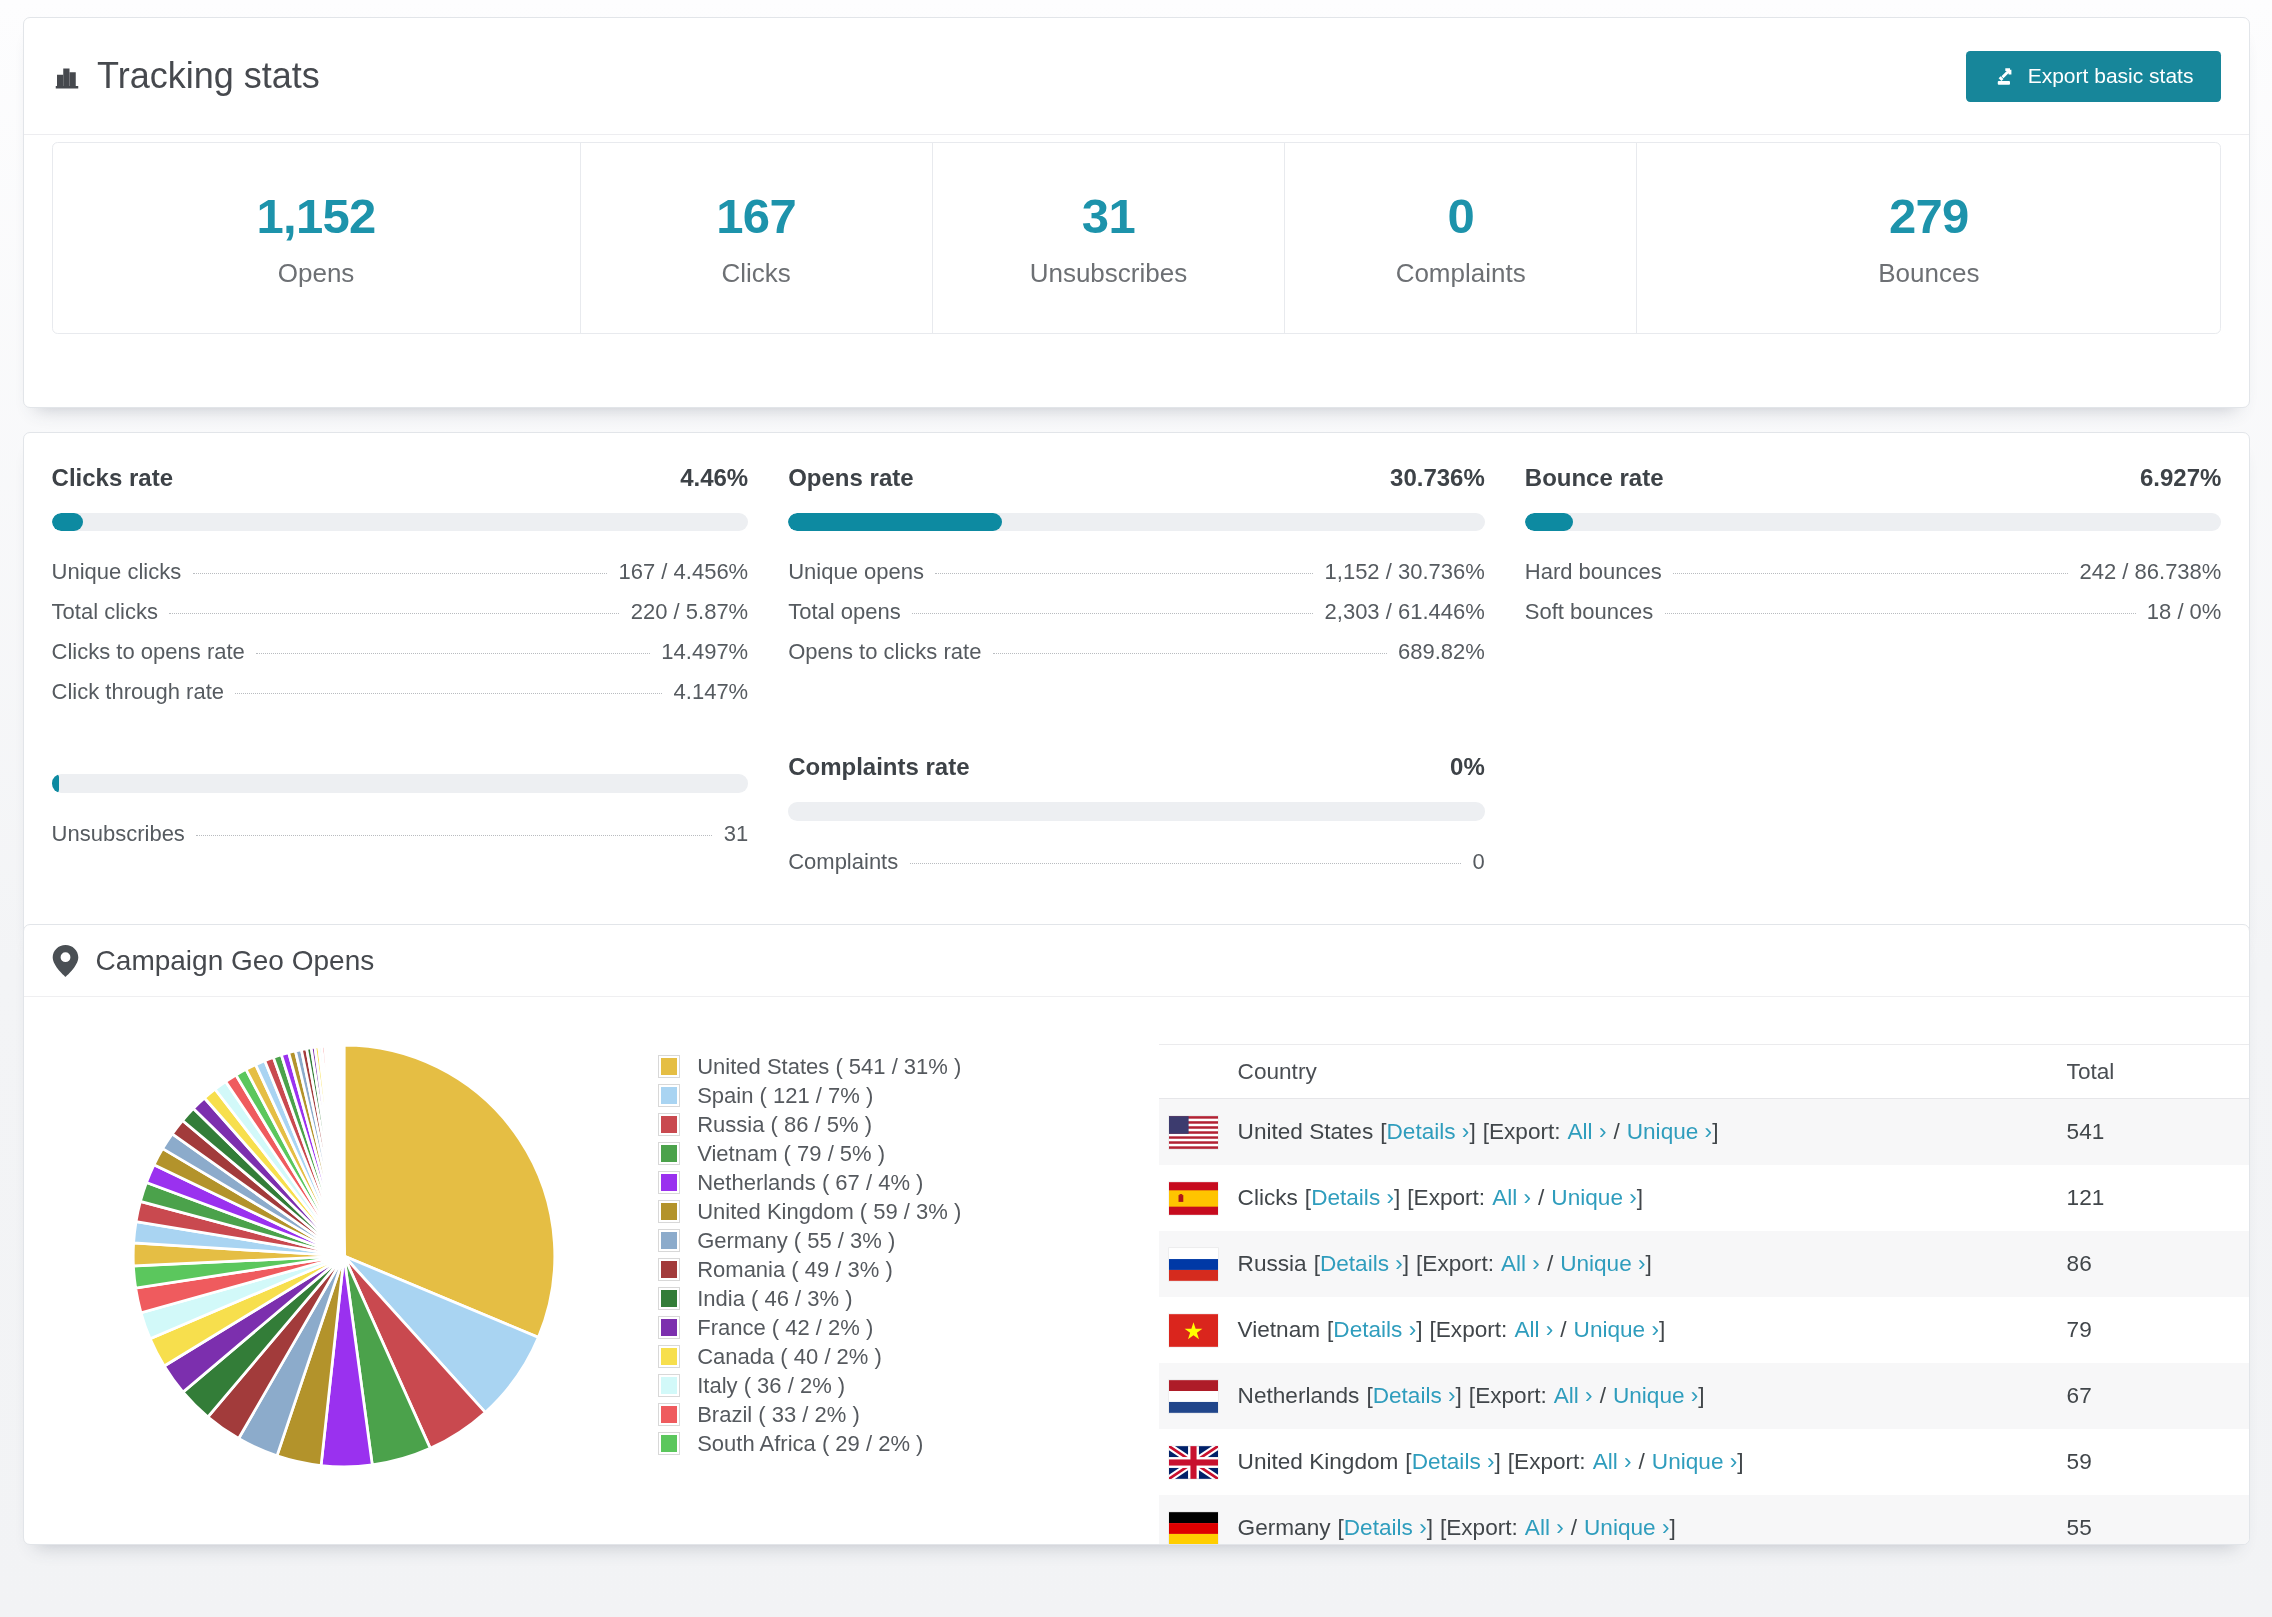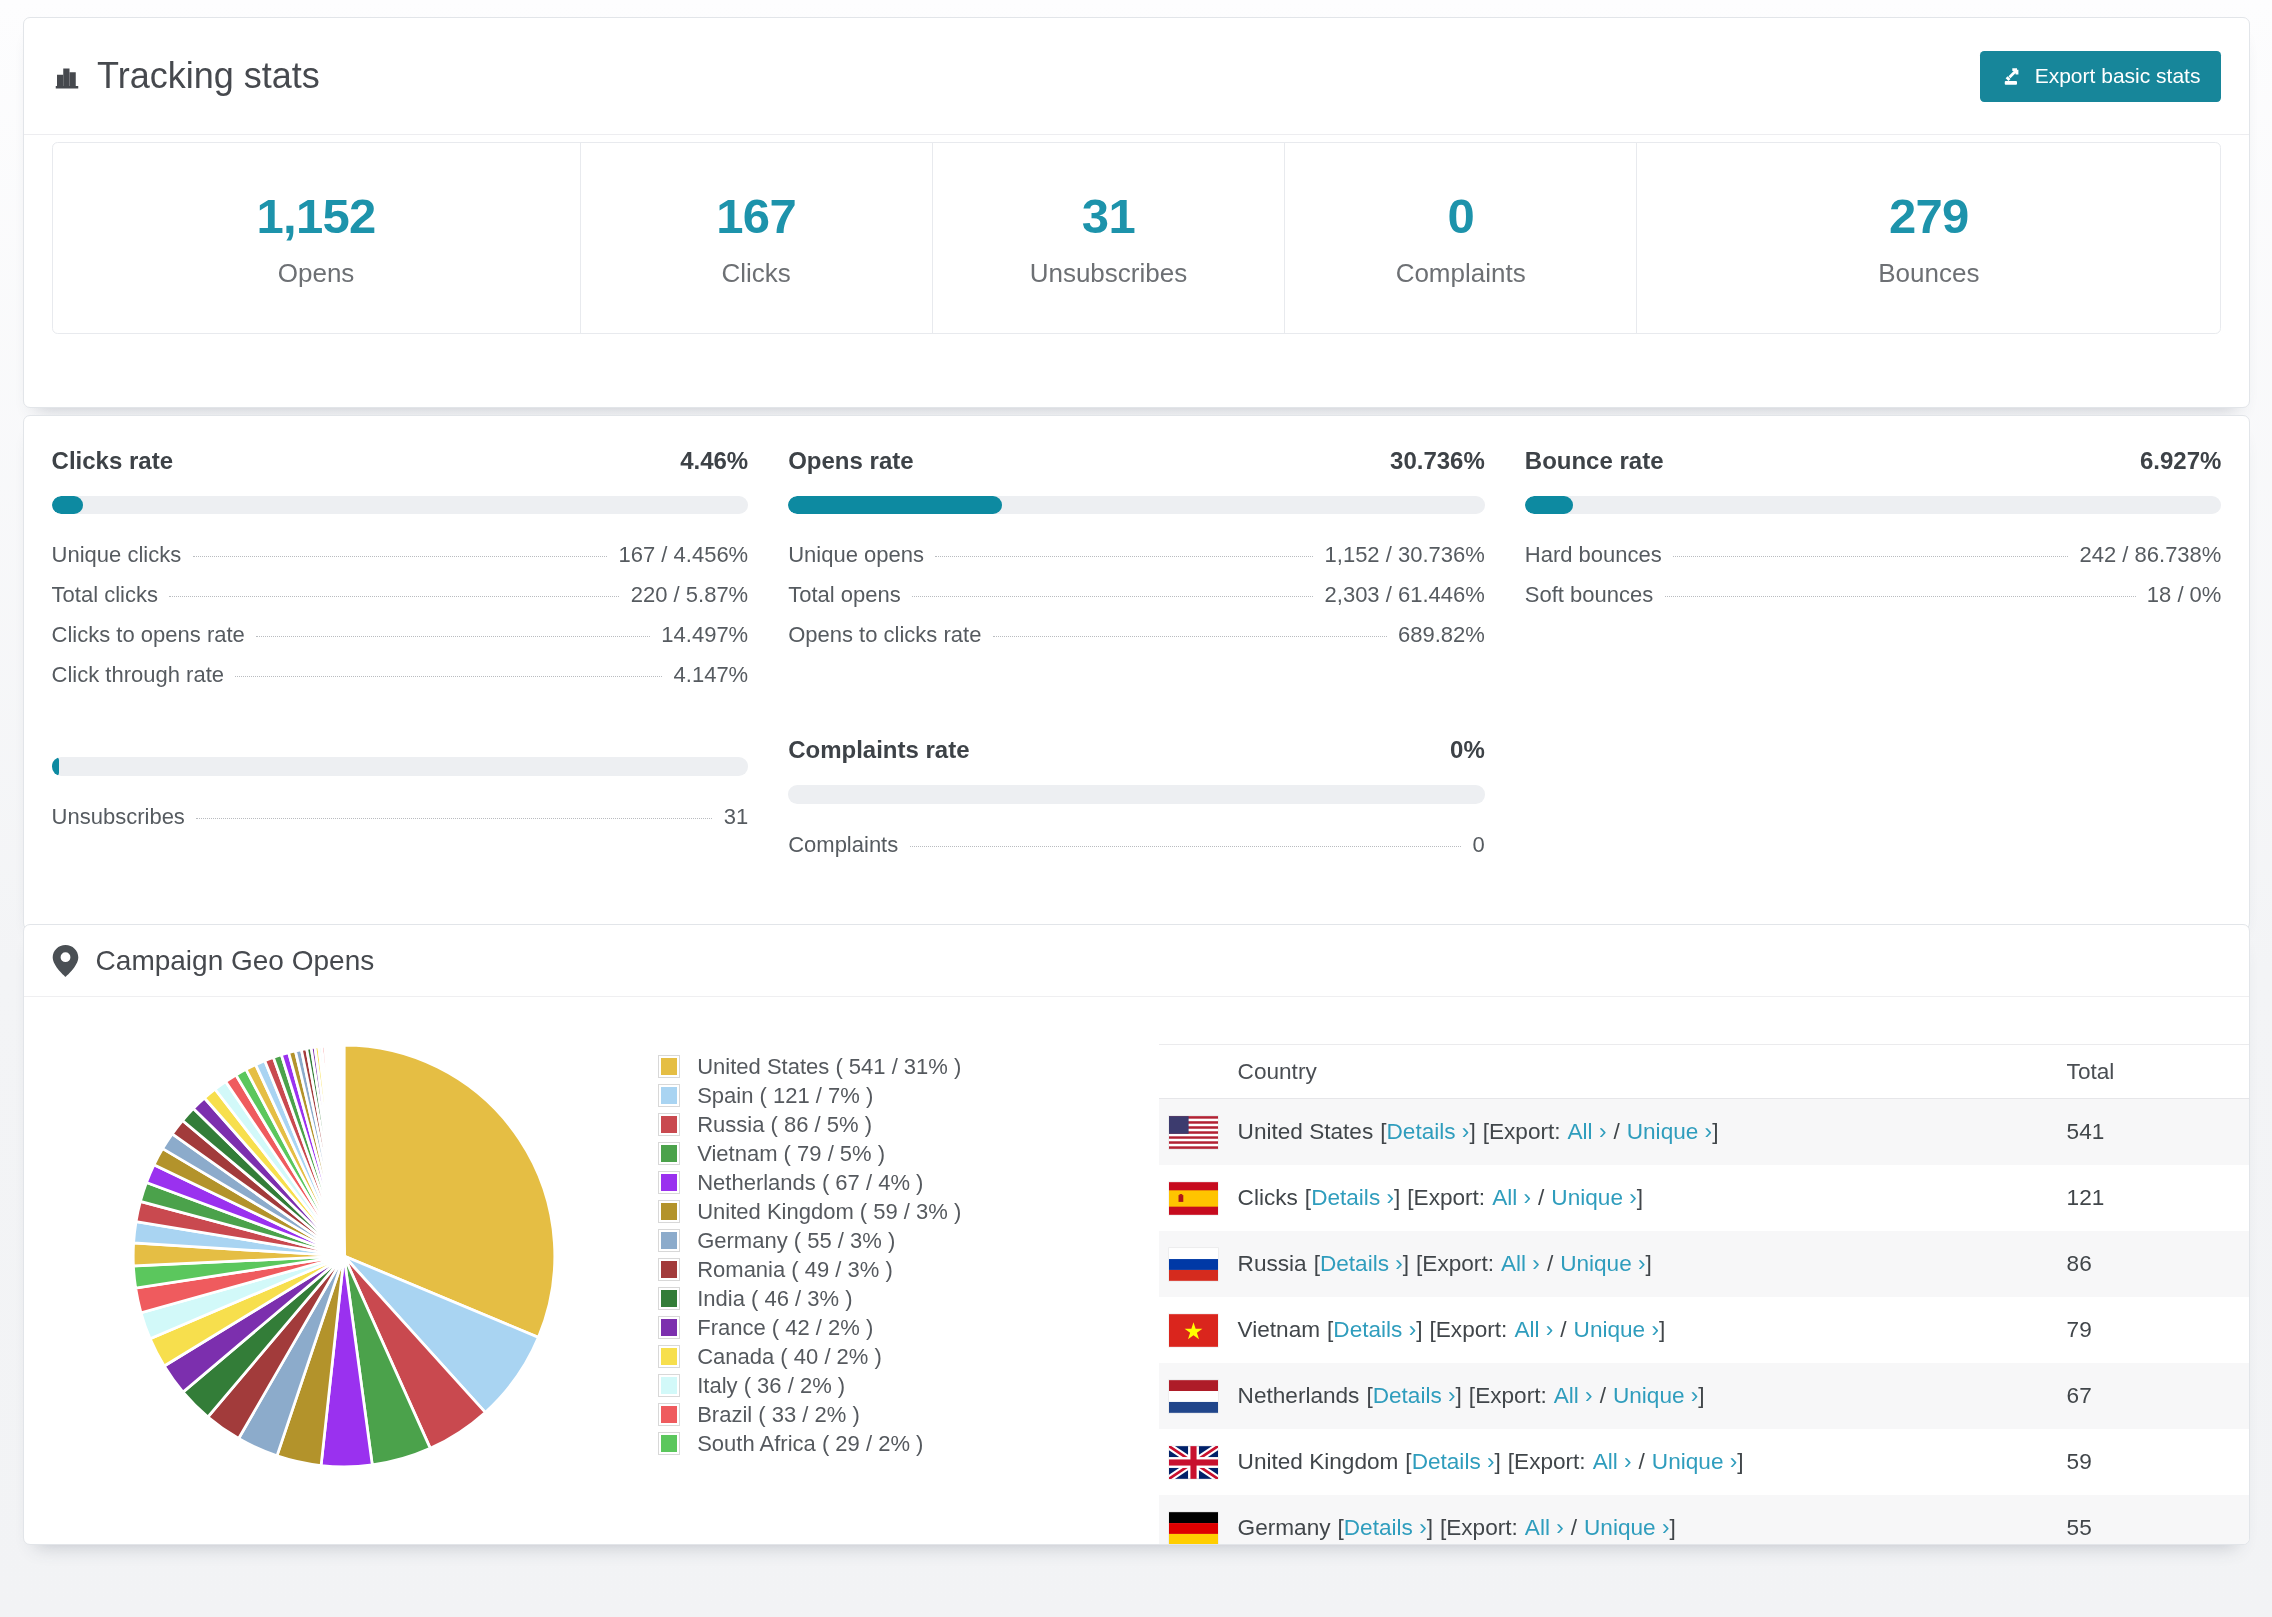--- a/index.html
+++ b/index.html
@@ -8,33 +8,33 @@
     font-family:"Liberation Sans", sans-serif;
     background:linear-gradient(#fdfdfe 0%, #f3f4f6 60%, #f2f3f5 100%);
     position:relative; overflow:hidden; color:#41464a;
   }
   .card {
     position:absolute; left:22.6px; right:22.6px; background:#fff;
     border:0.7px solid #e2e5e9; border-radius:7px;
     box-shadow:0 12.7px 18.4px -12.7px rgba(55,65,85,.30);
   }
   #card-tracking { top:17px;  height:391px; }
-  #card-rates    { top:415px; height:515px; }
+  #card-rates    { top:432px; height:515px; }
   #card-geo      { top:924px; height:621px; overflow:hidden;text-align:center; }
 
   
   .card-head {
     height:117px; display:flex; align-items:center; justify-content:space-between;
     padding:0 28px; border-bottom:0.7px solid #ededf0;
   }
   .card-title { display:flex; align-items:center; gap:15.5px; font-size:36px; color:#46494e; }
   .card-title svg { display:block; }
   .btn-export {
     display:flex; align-items:center; gap:11.3px; background:#17869a; color:#fff;
-    border:none; font-family:inherit; font-size:21px; padding:0 21px; height:51px;
+    border:none; font-family:inherit; font-size:21px; padding:0 28px; height:51px;
     border-radius:4.2px; cursor:pointer;
   }
   .stat-group {
     margin:7px 28px 0; height:192px; border:0.7px solid #e8eaee; border-radius:5.6px;
     display:flex; overflow:hidden;
   }
   .stat-cell {
     display:flex; flex-direction:column; align-items:center; justify-content:center;
     gap:14px; border-left:0.7px solid #e8eaee;
   }

